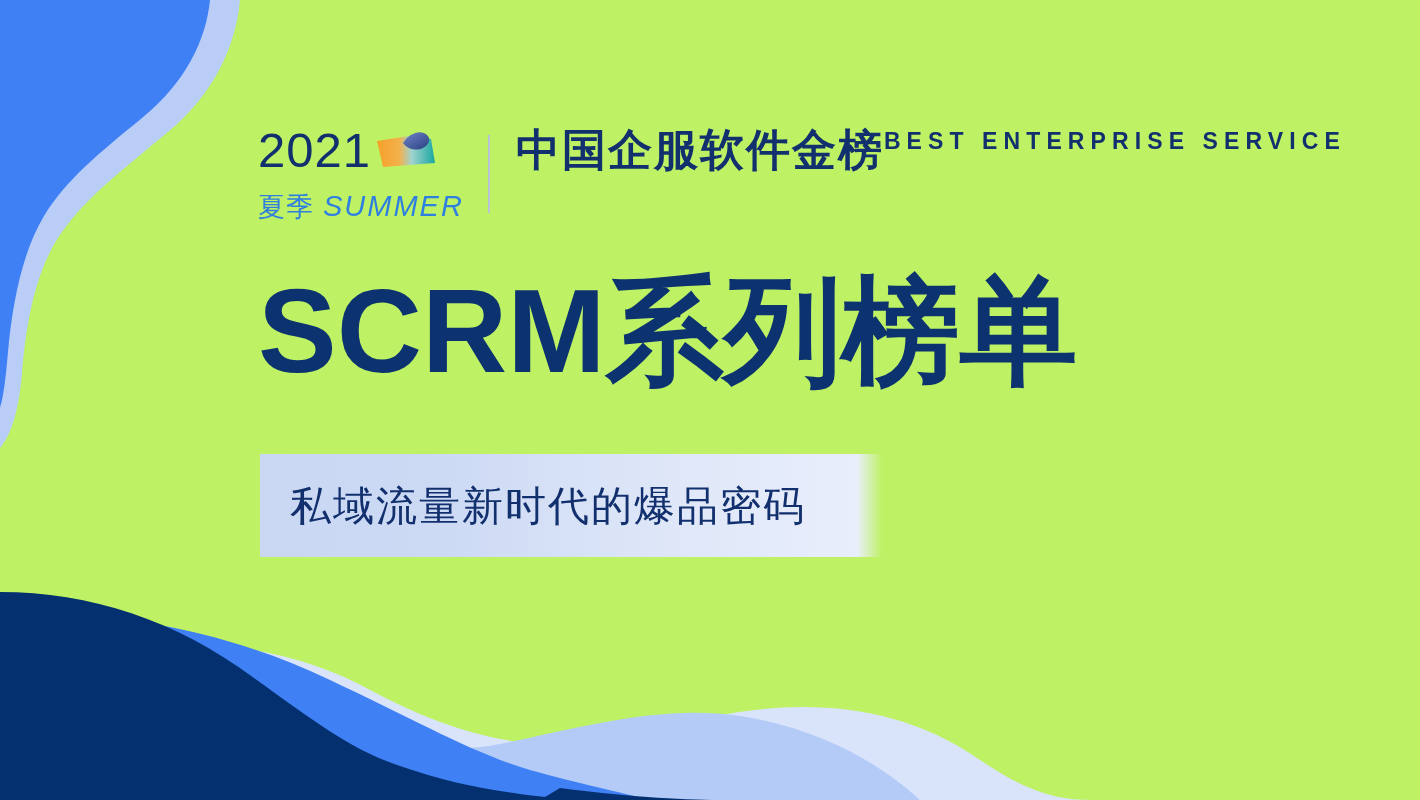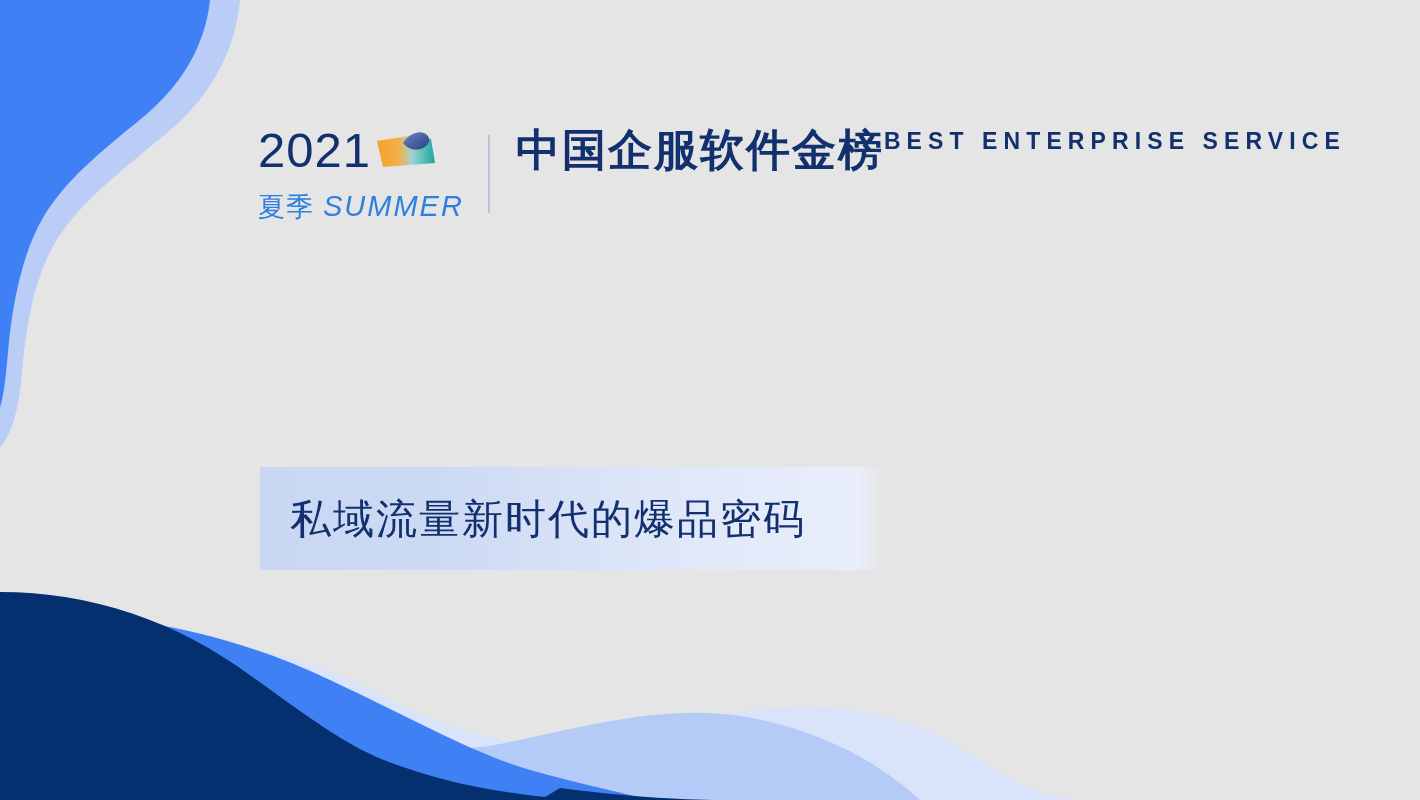--- a/index.html
+++ b/index.html
@@ -6,21 +6,21 @@
   html, body {
     margin: 0;
     padding: 0;
     background: #ffffff;
   }
   #stage {
     position: relative;
     width: 1420px;
     height: 800px;
     overflow: hidden;
-    background: #e5e5e5;
+    background: #bef264;
     font-family: "Liberation Sans", "DejaVu Sans", sans-serif;
   }
 
   
   #bg-decor {
     position: absolute;
     inset: 0;
     width: 1420px;
     height: 800px;
     display: block;
@@ -135,21 +135,21 @@
     color: #0c3370;
     letter-spacing: 0px;
     white-space: nowrap;
     font-family: "Liberation Sans", "DejaVu Sans", sans-serif;
   }
 
   
   .subtitle-band {
     position: absolute;
     left: 260px;
-    top: 467px;
+    top: 454px;
     width: 622px;
     height: 103px;
     background: linear-gradient(to right, #c9d7f3 0%, #cddaf4 30%, #dde6f8 62%, #e9eefb 96%, rgba(233,238,251,0) 100%);
     display: flex;
     align-items: center;
   }
 
   .subtitle-text {
     margin-left: 30px;
     font-size: 41px;
@@ -221,18 +221,19 @@
     </div>
 
     <div class="award-divider"></div>
 
     <div class="award-right">
       <div class="award-cn-title">中国企服软件金榜</div>
       <div class="award-en-title">BEST ENTERPRISE SERVICE</div>
     </div>
   </div>
 
+  <div class="headline">SCRM系列榜单</div>
 
   <div class="subtitle-band">
     <span class="subtitle-text">私域流量新时代的爆品密码</span>
   </div>
 
 </div>
 
 </body></html>

